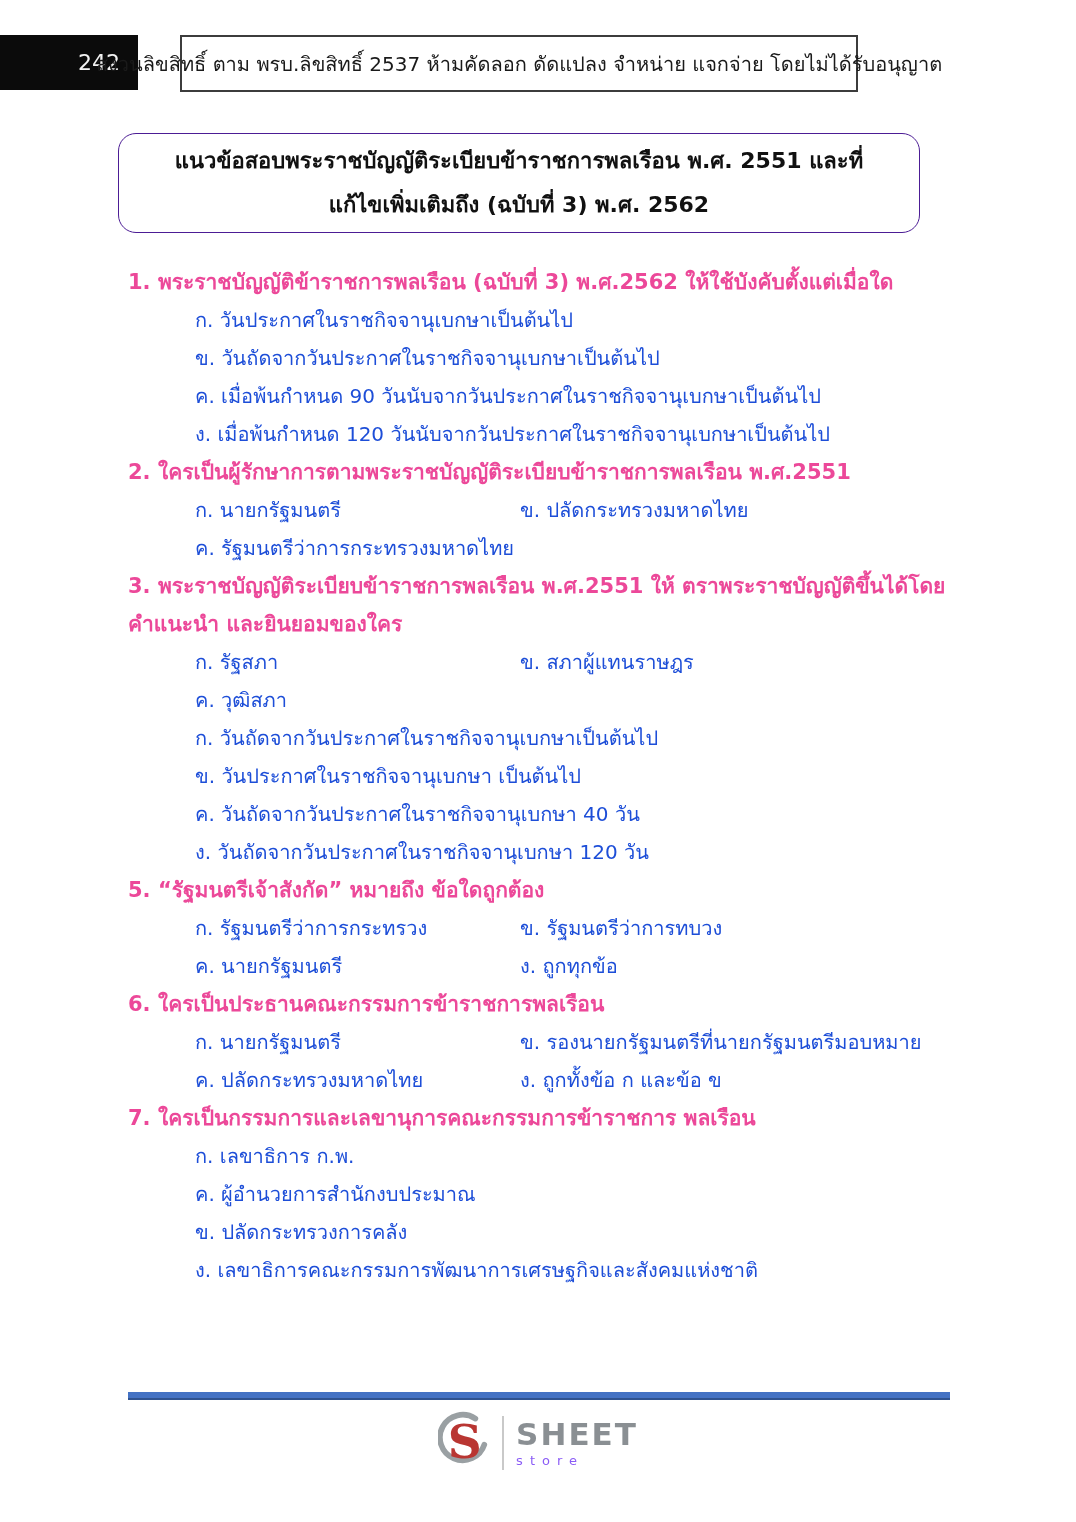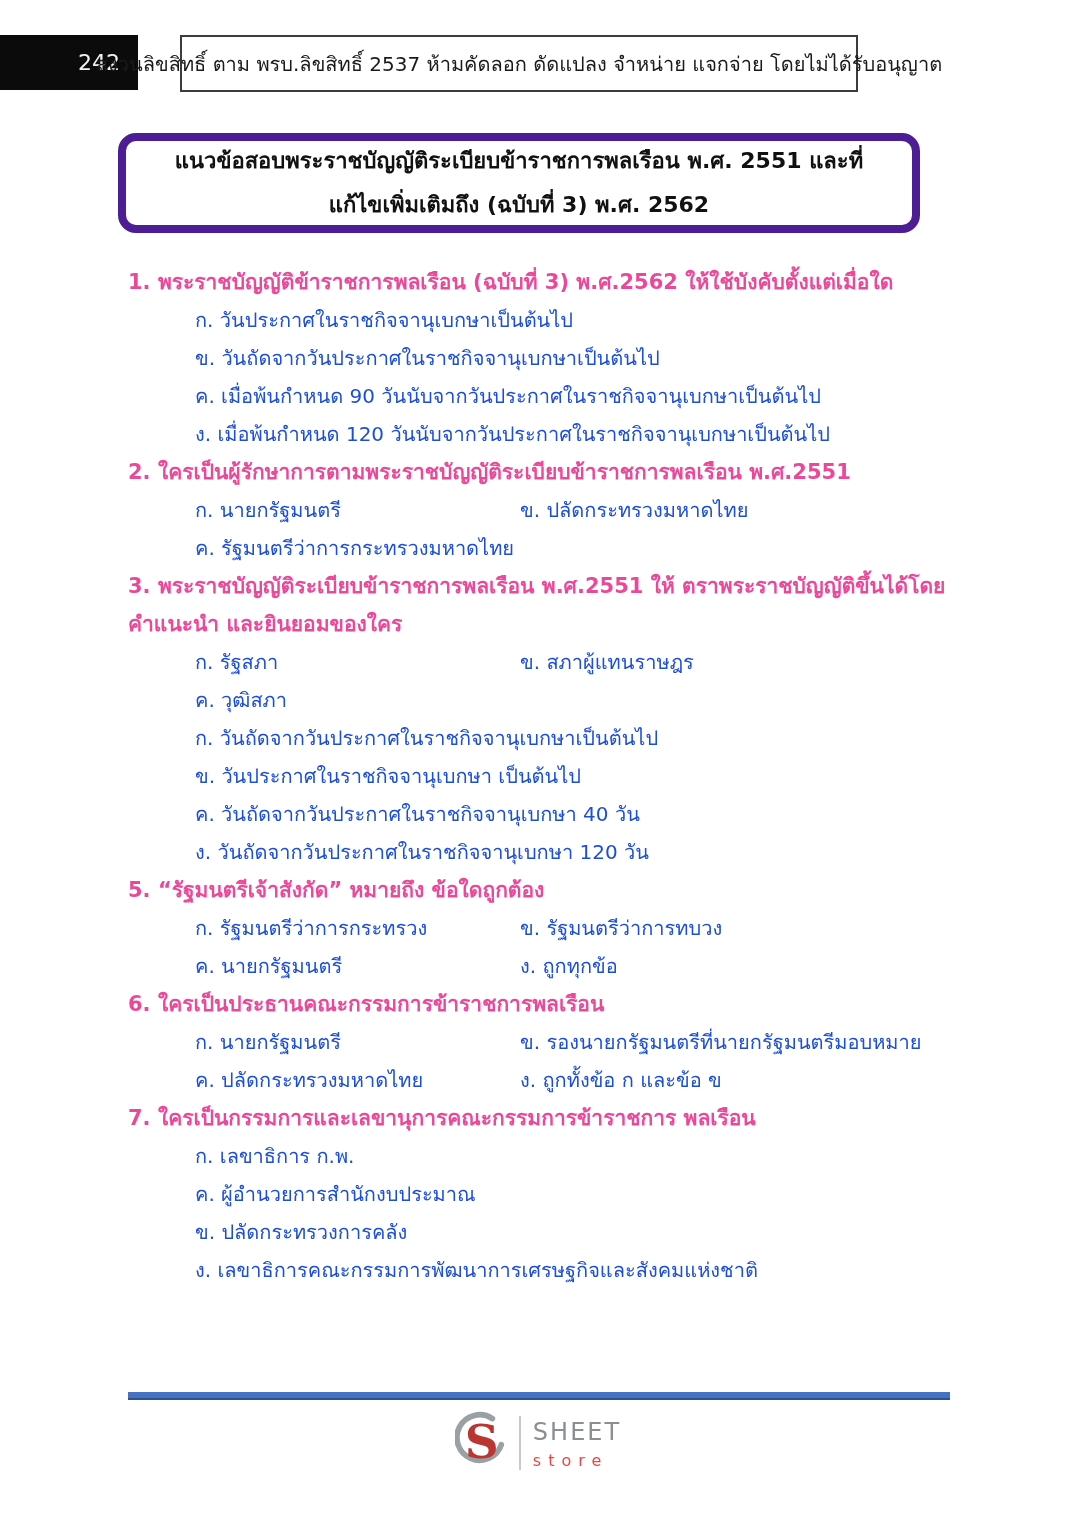--- a/index.html
+++ b/index.html
@@ -33,21 +33,21 @@
     display: flex; align-items: center; justify-content: center;
     font-size: 20px; color: #1a1a1a;
     white-space: nowrap;
     text-align: center;
   }
 
   
   .title-box {
     position: absolute; top: 133px; left: 118px;
     width: 802px; height: 100px;
-    border: 8px solid #4c1d95;
+    border: 1px solid #4c1d95;
     border-radius: 18px;
     background: #ffffff;
     display: flex; align-items: center; justify-content: center;
     text-align: center;
     padding: 8px 36px;
   }
   .title-box .title-text {
     font-size: 22px; font-weight: bold; color: #111111; line-height: 44px;
   }
 
@@ -77,25 +77,25 @@
   }
   .logo {
     position: absolute; top: 1408px; left: 0; width: 1076px;
     display: flex; align-items: center; justify-content: center;
     gap: 12px;
   }
   .logo-mark { width: 52px; height: 70px; flex: 0 0 auto; }
   .logo-divider { width: 2px; height: 54px; background: #c9c9c9; }
   .logo-textblock { display: flex; flex-direction: column; }
   .logo-brand {
-    font-size: 24px; font-weight: normal; color: #8a8f93; letter-spacing: 2px;
+    font-size: 31px; font-weight: bold; color: #8a8f93; letter-spacing: 2px;
     line-height: 32px;
   }
   .logo-sub {
-    font-size: 16px; color: #ef4444; letter-spacing: 7px; margin-top: 3px;
+    font-size: 13px; color: #8b5cf6; letter-spacing: 7px; margin-top: 3px;
   }
 </style>
 </head>
 <body>
 
 <div class="page">
 
   <div class="header-row">
     <div class="page-num-box">242</div>
     <div class="copyright-box">

